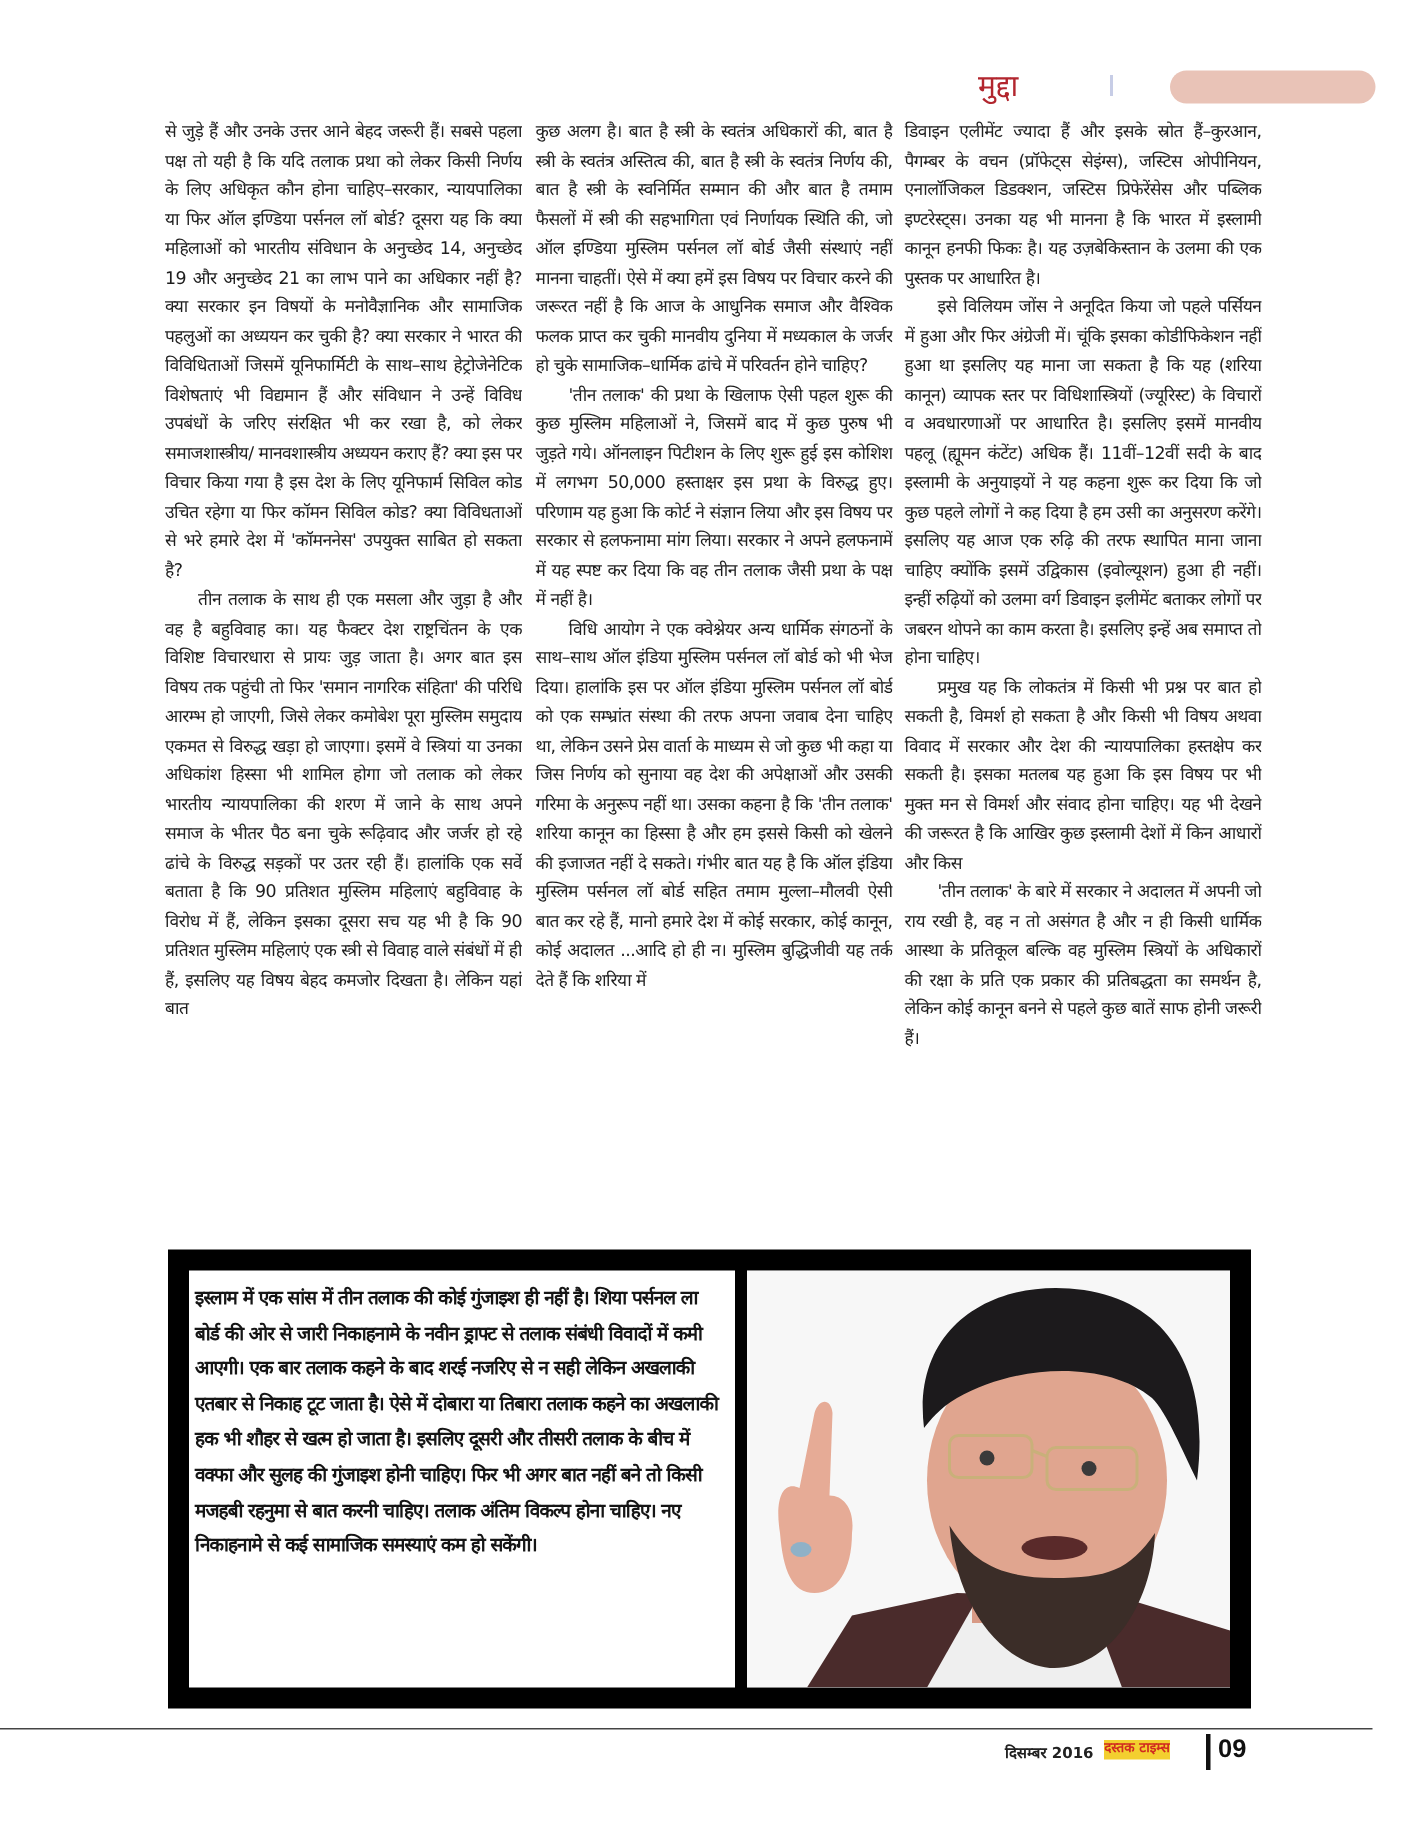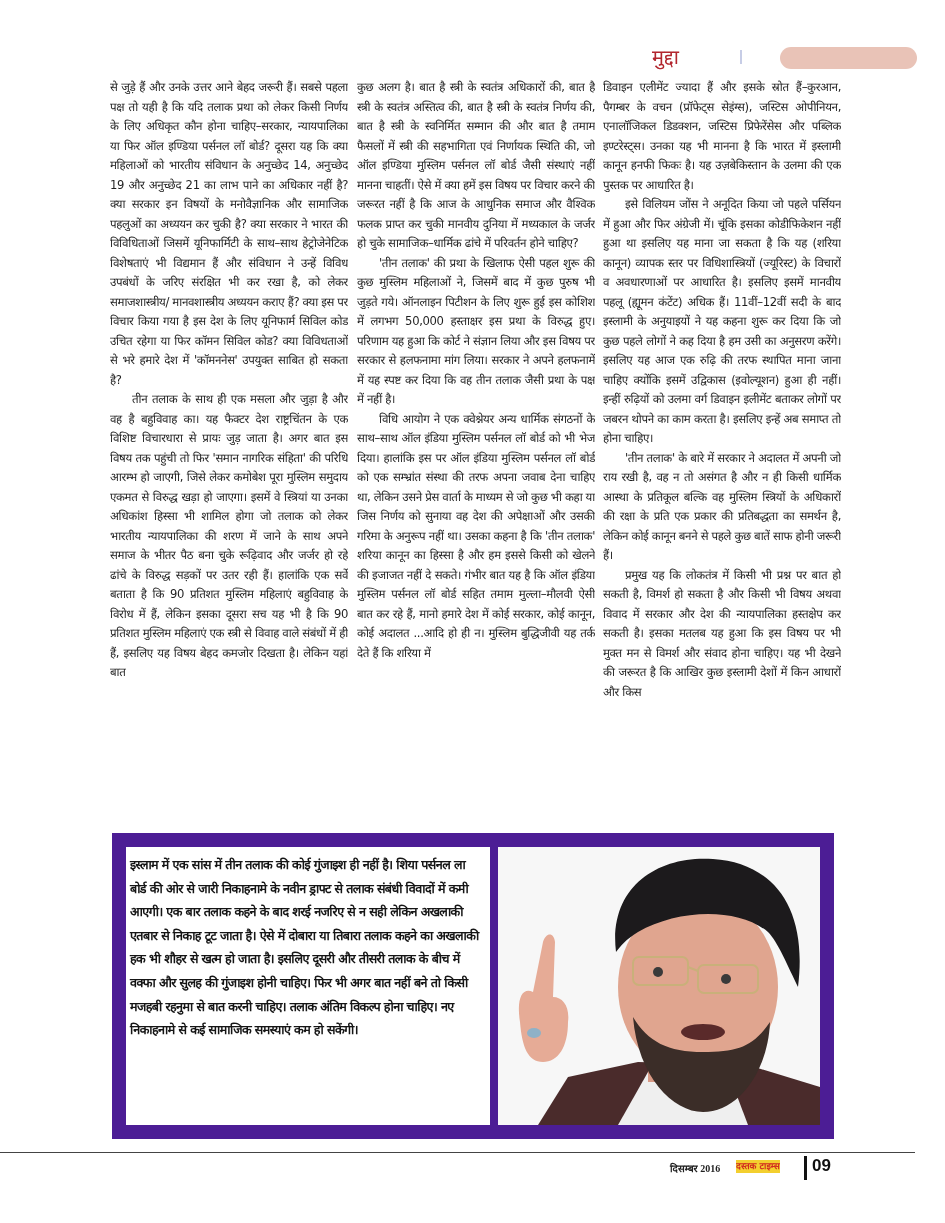--- a/index.html
+++ b/index.html
@@ -9,30 +9,30 @@
   .header-divider { position: absolute; left: 740px; top: 6px; width: 2px; height: 14px; background: #c7cde6; }
   .header-pill { position: absolute; left: 780px; top: 3px; width: 137px; height: 22px; border-radius: 11px; background: #e9c3b7; }
 
   .col { position: absolute; top: 78px; width: 238px; height: 750px; overflow: hidden; font-size: 11.6px; line-height: 19.5px; text-align: justify; font-family: "DejaVu Sans", sans-serif; letter-spacing: -0.35px; }
   .col p { margin: 0; }
   .col p.indent { text-indent: 22px; }
   .col1 { left: 110px; }
   .col2 { left: 357px; }
   .col3 { left: 603px; }
 
-  .quote-box { position: absolute; left: 112px; top: 833px; width: 722px; height: 306px; background: #4c1d95; }
+  .quote-box { position: absolute; left: 112px; top: 833px; width: 722px; height: 306px; background: #000000; }
   .quote-inner { position: absolute; left: 14px; top: 14px; width: 364px; height: 278px; background: #ffffff; }
   .quote-text { position: absolute; left: 4px; top: 6px; width: 352px; font-size: 12.6px; line-height: 23.6px; font-weight: bold; color: #151515; font-family: "DejaVu Sans", sans-serif; letter-spacing: -0.6px; }
   .quote-text p { margin: 0; }
   .quote-author { position: absolute; right: 8px; top: 205px; text-align: right; font-size: 12.6px; line-height: 24px; font-weight: bold; color: #151515; letter-spacing: -0.6px; }
   .quote-photo { position: absolute; left: 386px; top: 14px; width: 322px; height: 278px; background: #f6f6f6; overflow: hidden; }
 
   .footer-rule { position: absolute; left: 0; top: 1152px; width: 915px; height: 1px; background: #444; }
   .footer { position: absolute; top: 1156px; left: 660px; height: 26px; }
-  .footer-date { position: absolute; left: 10px; top: 5px; font-size: 10px; font-weight: bold; color: #222; white-space: nowrap; font-family: Liberation Serif, serif; }
+  .footer-date { position: absolute; left: 10px; top: 5px; font-size: 10px; font-weight: bold; color: #222; white-space: nowrap; }
   .footer-logo { position: absolute; left: 76px; top: 4px; width: 44px; height: 13px; background: #f3cf2f; color: #d12a1f; font-size: 9px; font-weight: bold; line-height: 13px; text-align: center; white-space: nowrap; overflow: hidden; }
   .footer-sep { position: absolute; left: 144px; top: 0; width: 3px; height: 24px; background: #111; }
   .footer-page { position: absolute; left: 152px; top: 0; font-size: 17px; font-weight: bold; color: #111; font-family: "Liberation Sans", sans-serif; }
 </style>
 </head>
 <body>
 
 <div class="header">
   <span class="section-label">मुद्दा</span>
   <span class="header-divider"></span>
@@ -46,22 +46,22 @@
 
 <div class="col col2">
   <p>कुछ अलग है। बात है स्त्री के स्वतंत्र अधिकारों की, बात है स्त्री के स्वतंत्र अस्तित्व की, बात है स्त्री के स्वतंत्र निर्णय की, बात है स्त्री के स्वनिर्मित सम्मान की और बात है तमाम फैसलों में स्त्री की सहभागिता एवं निर्णायक स्थिति की, जो ऑल इण्डिया मुस्लिम पर्सनल लॉ बोर्ड जैसी संस्थाएं नहीं मानना चाहतीं। ऐसे में क्या हमें इस विषय पर विचार करने की जरूरत नहीं है कि आज के आधुनिक समाज और वैश्विक फलक प्राप्त कर चुकी मानवीय दुनिया में मध्यकाल के जर्जर हो चुके सामाजिक–धार्मिक ढांचे में परिवर्तन होने चाहिए?</p>
   <p class="indent">'तीन तलाक' की प्रथा के खिलाफ ऐसी पहल शुरू की कुछ मुस्लिम महिलाओं ने, जिसमें बाद में कुछ पुरुष भी जुड़ते गये। ऑनलाइन पिटीशन के लिए शुरू हुई इस कोशिश में लगभग 50,000 हस्ताक्षर इस प्रथा के विरुद्ध हुए। परिणाम यह हुआ कि कोर्ट ने संज्ञान लिया और इस विषय पर सरकार से हलफनामा मांग लिया। सरकार ने अपने हलफनामें में यह स्पष्ट कर दिया कि वह तीन तलाक जैसी प्रथा के पक्ष में नहीं है।</p>
   <p class="indent">विधि आयोग ने एक क्वेश्नेयर अन्य धार्मिक संगठनों के साथ–साथ ऑल इंडिया मुस्लिम पर्सनल लॉ बोर्ड को भी भेज दिया। हालांकि इस पर ऑल इंडिया मुस्लिम पर्सनल लॉ बोर्ड को एक सम्भ्रांत संस्था की तरफ अपना जवाब देना चाहिए था, लेकिन उसने प्रेस वार्ता के माध्यम से जो कुछ भी कहा या जिस निर्णय को सुनाया वह देश की अपेक्षाओं और उसकी गरिमा के अनुरूप नहीं था। उसका कहना है कि 'तीन तलाक' शरिया कानून का हिस्सा है और हम इससे किसी को खेलने की इजाजत नहीं दे सकते। गंभीर बात यह है कि ऑल इंडिया मुस्लिम पर्सनल लॉ बोर्ड सहित तमाम मुल्ला–मौलवी ऐसी बात कर रहे हैं, मानो हमारे देश में कोई सरकार, कोई कानून, कोई अदालत ...आदि हो ही न। मुस्लिम बुद्धिजीवी यह तर्क देते हैं कि शरिया में</p>
 </div>
 
 <div class="col col3">
   <p>डिवाइन एलीमेंट ज्यादा हैं और इसके स्रोत हैं–कुरआन, पैगम्बर के वचन (प्रॉफेट्स सेइंग्स), जस्टिस ओपीनियन, एनालॉजिकल डिडक्शन, जस्टिस प्रिफेरेंसेस और पब्लिक इण्टरेस्ट्स। उनका यह भी मानना है कि भारत में इस्लामी कानून हनफी फिकः है। यह उज़बेकिस्तान के उलमा की एक पुस्तक पर आधारित है।</p>
   <p class="indent">इसे विलियम जोंस ने अनूदित किया जो पहले पर्सियन में हुआ और फिर अंग्रेजी में। चूंकि इसका कोडीफिकेशन नहीं हुआ था इसलिए यह माना जा सकता है कि यह (शरिया कानून) व्यापक स्तर पर विधिशास्त्रियों (ज्यूरिस्ट) के विचारों व अवधारणाओं पर आधारित है। इसलिए इसमें मानवीय पहलू (ह्यूमन कंटेंट) अधिक हैं। 11वीं–12वीं सदी के बाद इस्लामी के अनुयाइयों ने यह कहना शुरू कर दिया कि जो कुछ पहले लोगों ने कह दिया है हम उसी का अनुसरण करेंगे। इसलिए यह आज एक रुढ़ि की तरफ स्थापित माना जाना चाहिए क्योंकि इसमें उद्विकास (इवोल्यूशन) हुआ ही नहीं। इन्हीं रुढ़ियों को उलमा वर्ग डिवाइन इलीमेंट बताकर लोगों पर जबरन थोपने का काम करता है। इसलिए इन्हें अब समाप्त तो होना चाहिए।</p>
+  <p class="indent">प्रमुख यह कि लोकतंत्र में किसी भी प्रश्न पर बात हो सकती है, विमर्श हो सकता है और किसी भी विषय अथवा विवाद में सरकार और देश की न्यायपालिका हस्तक्षेप कर सकती है। इसका मतलब यह हुआ कि इस विषय पर भी मुक्त मन से विमर्श और संवाद होना चाहिए। यह भी देखने की जरूरत है कि आखिर कुछ इस्लामी देशों में किन आधारों और किस</p>
   <p class="indent">'तीन तलाक' के बारे में सरकार ने अदालत में अपनी जो राय रखी है, वह न तो असंगत है और न ही किसी धार्मिक आस्था के प्रतिकूल बल्कि वह मुस्लिम स्त्रियों के अधिकारों की रक्षा के प्रति एक प्रकार की प्रतिबद्धता का समर्थन है, लेकिन कोई कानून बनने से पहले कुछ बातें साफ होनी जरूरी हैं।</p>
-  <p class="indent">प्रमुख यह कि लोकतंत्र में किसी भी प्रश्न पर बात हो सकती है, विमर्श हो सकता है और किसी भी विषय अथवा विवाद में सरकार और देश की न्यायपालिका हस्तक्षेप कर सकती है। इसका मतलब यह हुआ कि इस विषय पर भी मुक्त मन से विमर्श और संवाद होना चाहिए। यह भी देखने की जरूरत है कि आखिर कुछ इस्लामी देशों में किन आधारों और किस</p>
 </div>
 
 <div class="quote-box">
   <div class="quote-inner">
     <div class="quote-text">
       <p>इस्लाम में एक सांस में तीन तलाक की कोई गुंजाइश ही नहीं है। शिया पर्सनल ला बोर्ड की ओर से जारी निकाहनामे के नवीन ड्राफ्ट से तलाक संबंधी विवादों में कमी आएगी। एक बार तलाक कहने के बाद शरई नजरिए से न सही लेकिन अखलाकी एतबार से निकाह टूट जाता है। ऐसे में दोबारा या तिबारा तलाक कहने का अखलाकी हक भी शौहर से खत्म हो जाता है। इसलिए दूसरी और तीसरी तलाक के बीच में वक्फा और सुलह की गुंजाइश होनी चाहिए। फिर भी अगर बात नहीं बने तो किसी मजहबी रहनुमा से बात करनी चाहिए। तलाक अंतिम विकल्प होना चाहिए। नए निकाहनामे से कई सामाजिक समस्याएं कम हो सकेंगी।</p>
     </div>
   </div>
   <div class="quote-photo">
     <svg width="322" height="278" viewBox="0 0 322 278">

